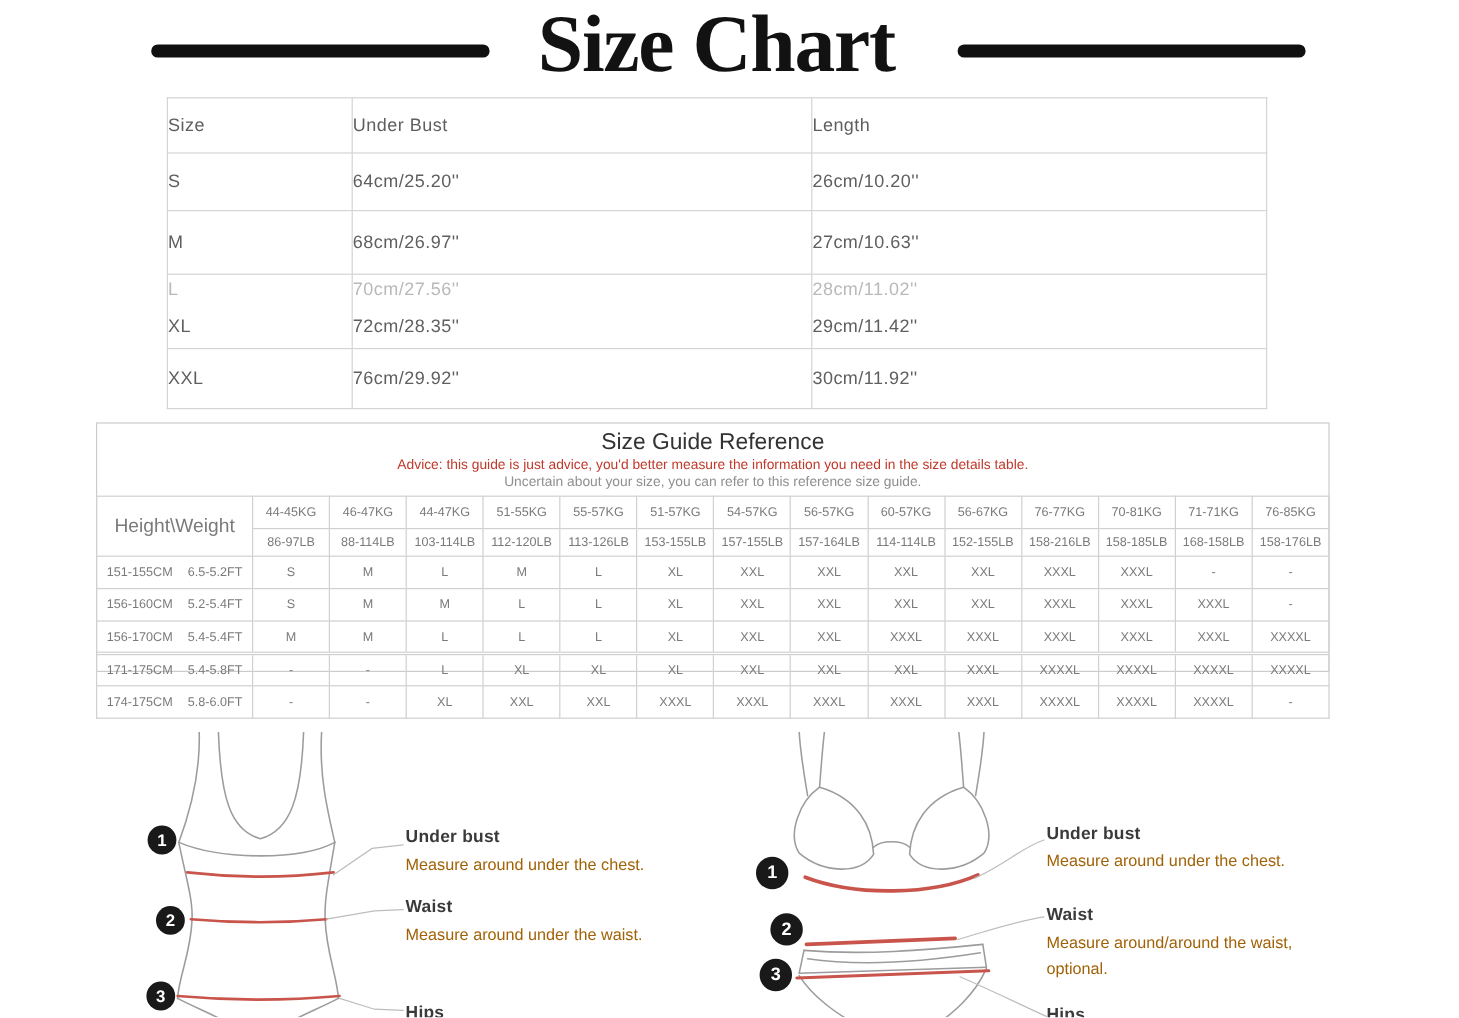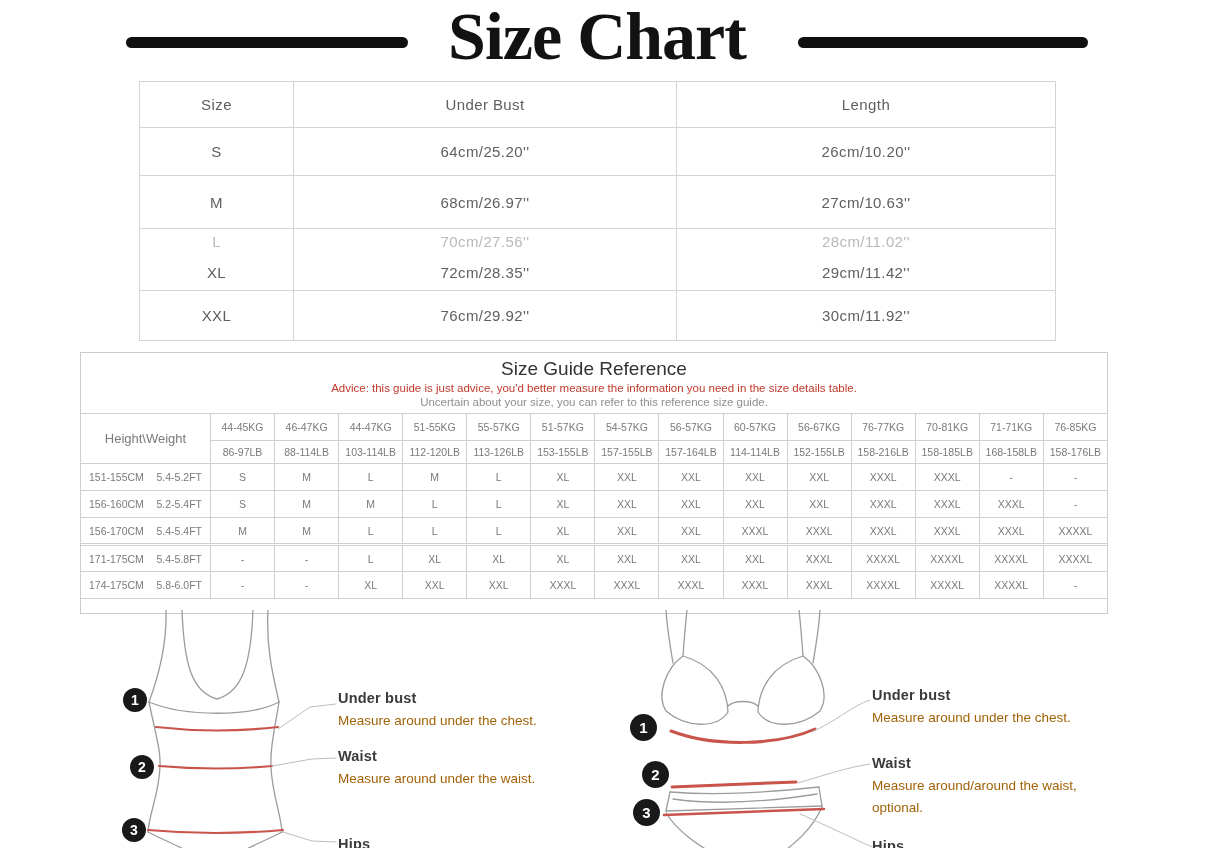--- a/index.html
+++ b/index.html
@@ -11,45 +11,45 @@
   .bar-left{left:106px;width:282px;}
   .bar-right{left:778px;width:290px;}
   .page-title{position:absolute;left:388px;top:-8px;width:378px;margin:0;text-align:center;
               font-family:"Liberation Serif","DejaVu Serif",serif;font-weight:700;
               font-size:68px;line-height:88px;color:#121212;letter-spacing:-1px;}
 
   
   #size-table{position:absolute;left:119px;top:81px;width:917px;border-collapse:collapse;
               table-layout:fixed;font-size:15px;color:var(--text-gray,#5f5f5f);letter-spacing:.4px;}
   #size-table th,#size-table td{border:1px solid var(--table-border,#d4d4d4);
-              text-align:center;font-weight:400;padding:0;}
+              text-align:left;font-weight:400;padding:0;}
   #size-table thead tr{height:46px;}
   #size-table tbody tr:nth-child(1){height:48px;}
   #size-table tbody tr:nth-child(2){height:53px;}
   #size-table tbody tr:nth-child(3){height:26px;}
   #size-table tbody tr:nth-child(4){height:36px;}
   #size-table tbody tr:nth-child(5){height:50px;}
   #size-table tr.faint td{color:#b9b9b9;border-bottom-style:hidden;}
   #size-table tr.after-faint td{border-top-style:hidden;}
 
   
-  #guide{position:absolute;left:60px;top:352px;width:1028px;height:262px;
+  #guide{position:absolute;left:60px;top:352px;width:1028px;height:208px;
          border:1px solid #cbcbcb;box-sizing:border-box;}
   #guide h2{margin:5px 0 1px;text-align:center;font-weight:400;font-size:19px;color:#333;}
   #guide .note{margin:0;text-align:center;font-size:11.5px;line-height:14px;}
   #guide .note-gray{color:#8f8f8f;}
   #guide .note-red{color:var(--note-red,#c0392b);}
   #guide-table{width:1028px;margin:4px 0 0 -1px;border-collapse:collapse;table-layout:fixed;
                font-size:10.5px;color:#7a7a7a;}
   #guide-table th,#guide-table td{border:1px solid #d0d0d0;text-align:center;
                font-weight:400;padding:0;overflow:hidden;white-space:nowrap;}
   #guide-table thead tr:nth-child(1) th{height:26px;}
   #guide-table thead tr:nth-child(2) th{height:22px;}
   #guide-table tbody tr{height:27px;}
-  #guide-table .corner{font-size:13px;}
+  #guide-table .corner{font-size:16px;}
   #guide-table tr.split td{border-bottom:3px double #d0d0d0;}
   #guide-table .h-wrap{display:flex;justify-content:space-between;padding:0 8px;}
 
   
   #diagram-svg{position:absolute;left:0;top:0;}
   .badge{position:absolute;border-radius:50%;background:#191919;color:#fff;
          font-weight:700;display:flex;align-items:center;justify-content:center;}
   .badge-s{width:24px;height:24px;font-size:14px;}
   .badge-l{width:27px;height:27px;font-size:15px;}
   .label-group{position:absolute;}
@@ -162,21 +162,21 @@
             <th>158-185LB</th>
             <th>168-158LB</th>
             <th>158-176LB</th>
           </tr>
         </thead>
         <tbody>
           <tr>
             <td>
               <div class="h-wrap">
                 <span>151-155CM</span>
-                <span>5.4-5.2FT</span>
+                <span>6.5-5.2FT</span>
               </div>
             </td>
             <td>S</td>
             <td>M</td>
             <td>L</td>
             <td>M</td>
             <td>L</td>
             <td>XL</td>
             <td>XXL</td>
             <td>XXL</td>

